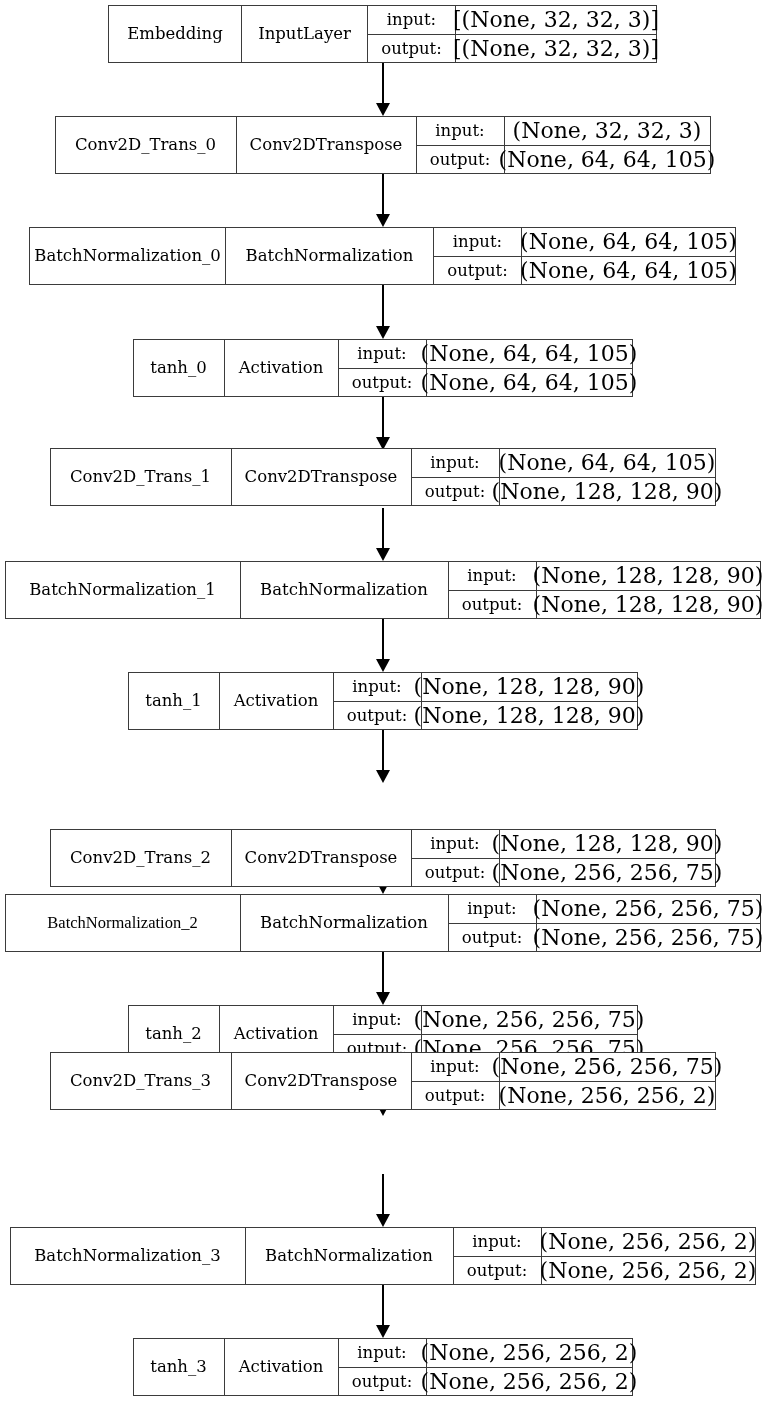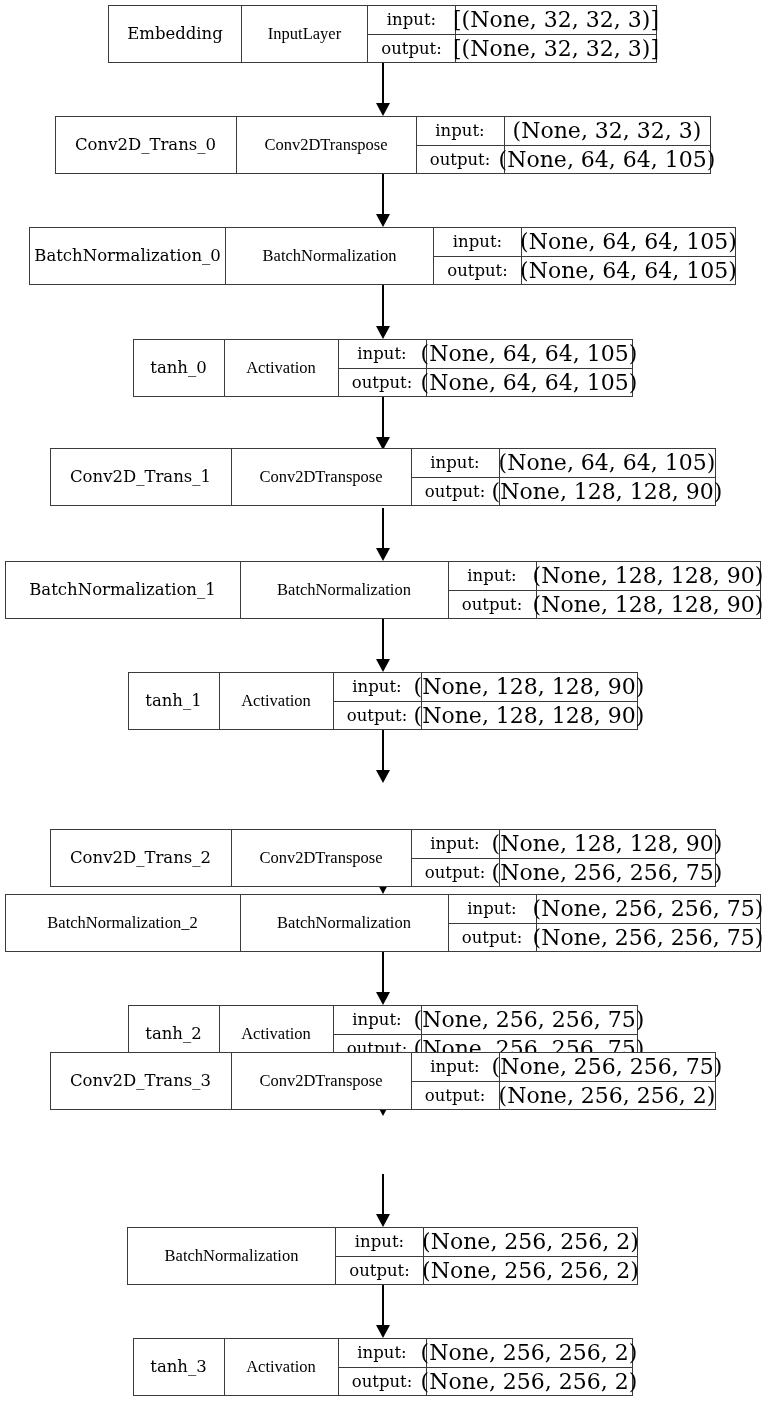--- a/index.html
+++ b/index.html
@@ -51,21 +51,20 @@
   }
 
   .cell-name {
     padding: 0 13px;
     border-right: 1.4px solid #3b3b3b;
   }
 
   .cell-type {
     padding: 0 13px;
     border-right: 1.4px solid #3b3b3b;
-    font-family: Liberation Serif, serif;
   }
 
   .io-block {
     display: flex;
     flex-direction: column;
   }
 
   .io-row {
     display: flex;
     flex: 1 1 50%;
@@ -343,20 +342,21 @@
           </div>
           <div class="io-row">
             <div class="io-label" style="width: 88px;">output:</div>
             <div class="io-value" style="width: 215px;">(None, 256, 256, 2)</div>
           </div>
         </div>
       </div>
     </div>
     <div class="node-row" style="top: 1227px;">
       <div class="node">
+        <div class="cell cell-name" style="width: 235px;">BatchNormalization_3</div>
         <div class="cell cell-type" style="width: 208px;">BatchNormalization</div>
         <div class="io-block">
           <div class="io-row first">
             <div class="io-label" style="width: 88px;">input:</div>
             <div class="io-value" style="width: 213px;">(None, 256, 256, 2)</div>
           </div>
           <div class="io-row">
             <div class="io-label" style="width: 88px;">output:</div>
             <div class="io-value" style="width: 213px;">(None, 256, 256, 2)</div>
           </div>

